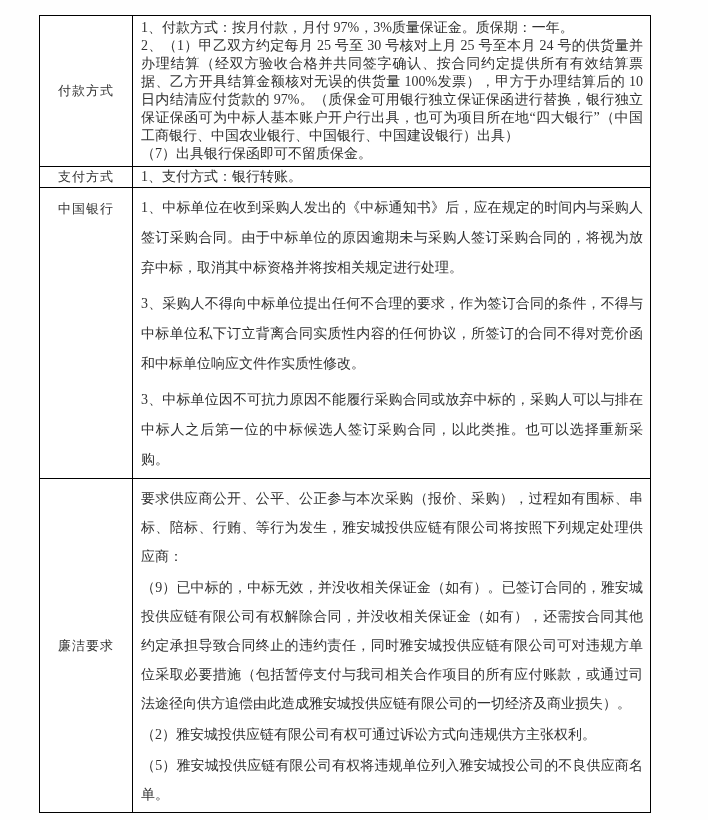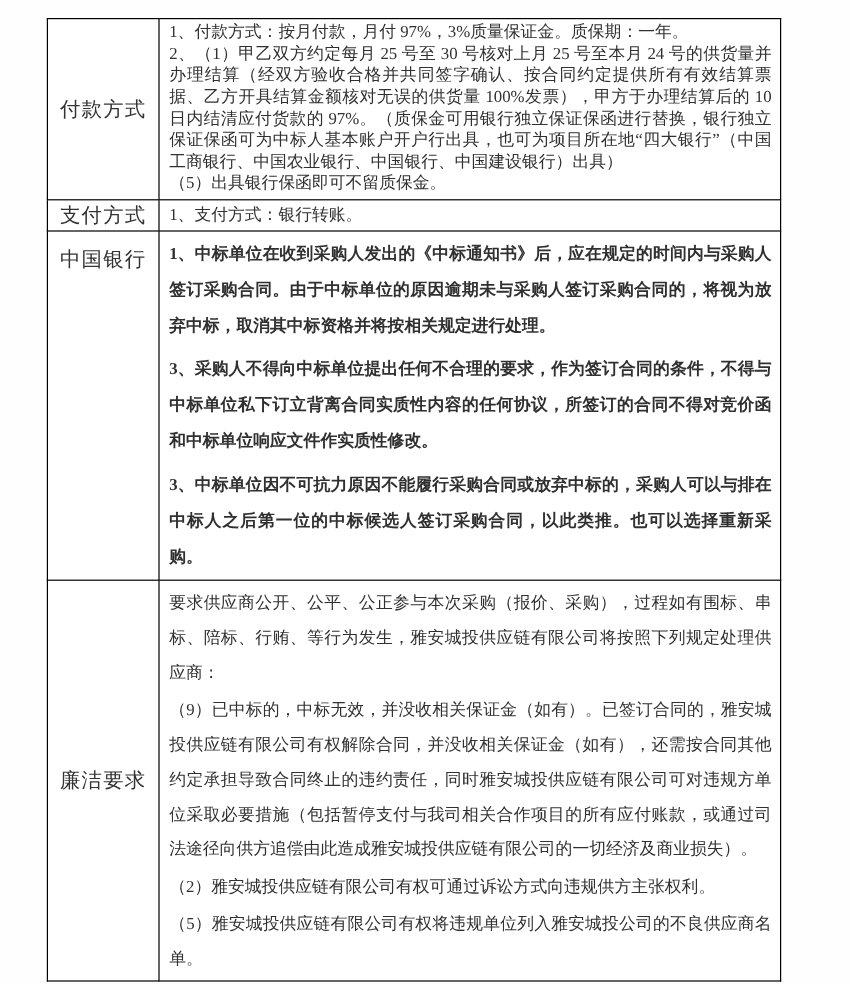--- a/index.html
+++ b/index.html
@@ -25,21 +25,21 @@
   }
   .doc-table td {
     border: 1px solid #000000;
     vertical-align: middle;
     overflow: hidden;
     margin-top: 14px;
   }
   .label-cell {
     width: 90px;
     text-align: center;
-    font-size: 17px;
+    font-size: 13px;
     letter-spacing: 1px;
     color: #333333;
   }
   .content-cell {
     padding: 3px 7px 3px 8px;
     font-size: 14px;
     text-align: justify;
     text-justify: inter-character;
     color: #303030;
   }
@@ -51,41 +51,41 @@
 
   
   tr.r1 { height: 17px; }
   tr.r1 .content-cell { vertical-align: middle; padding-top: 0; padding-bottom: 0; }
   tr.r1 .content-cell p { line-height: 16px; }
 
   
   tr.r2 { height: 282px; }
   tr.r2 .label-cell { vertical-align: top; padding-top: 12px; }
   tr.r2 .content-cell { vertical-align: top; padding-top: 5px; }
-  tr.r2 .content-cell p { line-height: 30px; margin-bottom: 6px; font-weight: bold; }
+  tr.r2 .content-cell p { line-height: 30px; margin-bottom: 6px; }
   tr.r2 .content-cell p:last-child { margin-bottom: 0; }
 
   
   tr.r3 { height: 327px; }
   tr.r3 .content-cell { vertical-align: top; padding-top: 5px; }
   tr.r3 .content-cell p { line-height: 29px; margin-bottom: 2px; }
   tr.r3 .content-cell p:last-child { margin-bottom: 0; }
 </style>
 </head>
 <body>
 
 <div class="page">
   <table class="doc-table">
     <tbody>
       <tr class="r0">
         <td class="label-cell">付款方式</td>
         <td class="content-cell">
           <p>1、付款方式：按月付款，月付 97%，3%质量保证金。质保期：一年。</p>
           <p>2、（1）甲乙双方约定每月 25 号至 30 号核对上月 25 号至本月 24 号的供货量并办理结算（经双方验收合格并共同签字确认、按合同约定提供所有有效结算票据、乙方开具结算金额核对无误的供货量 100%发票），甲方于办理结算后的 10 日内结清应付货款的 97%。（质保金可用银行独立保证保函进行替换，银行独立保证保函可为中标人基本账户开户行出具，也可为项目所在地“四大银行”（中国工商银行、中国农业银行、中国银行、中国建设银行）出具）</p>
-          <p>（5）出具银行保函即可不留质保金。</p>
+          <p>（7）出具银行保函即可不留质保金。</p>
         </td>
       </tr>
       <tr class="r1">
         <td class="label-cell">支付方式</td>
         <td class="content-cell">
           <p>1、支付方式：银行转账。</p>
         </td>
       </tr>
       <tr class="r2">
         <td class="label-cell">中国银行</td>

